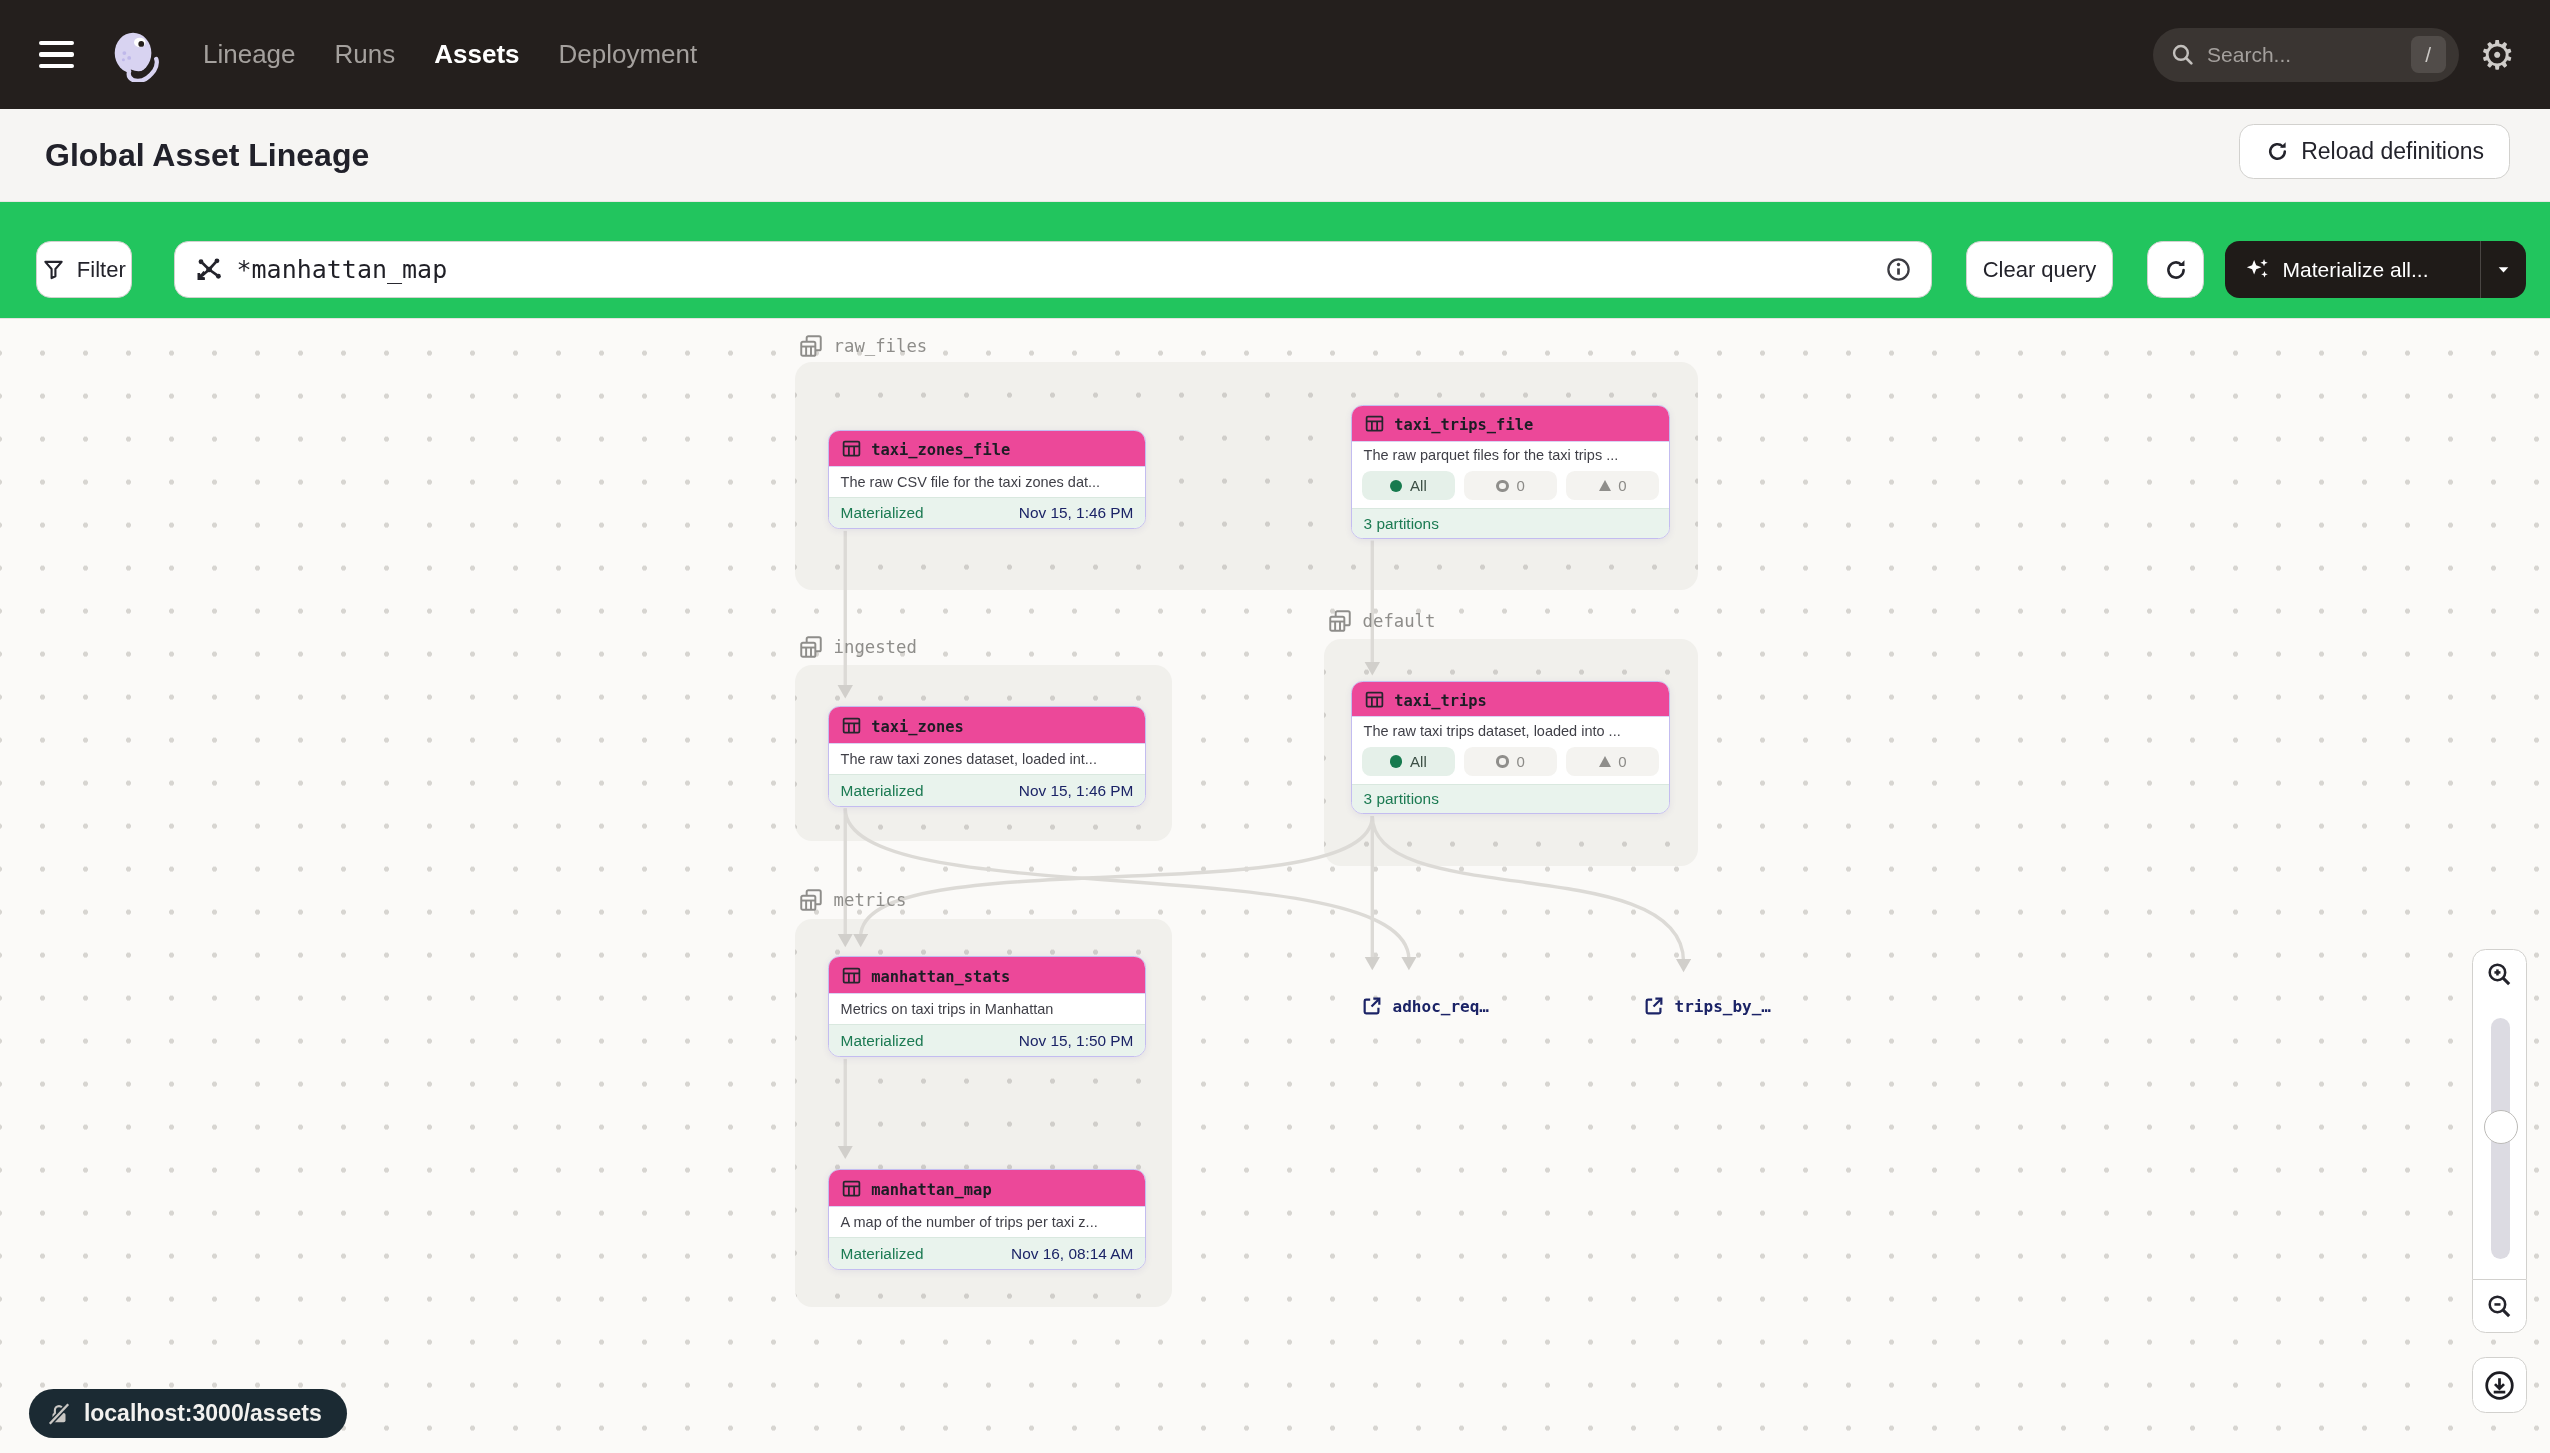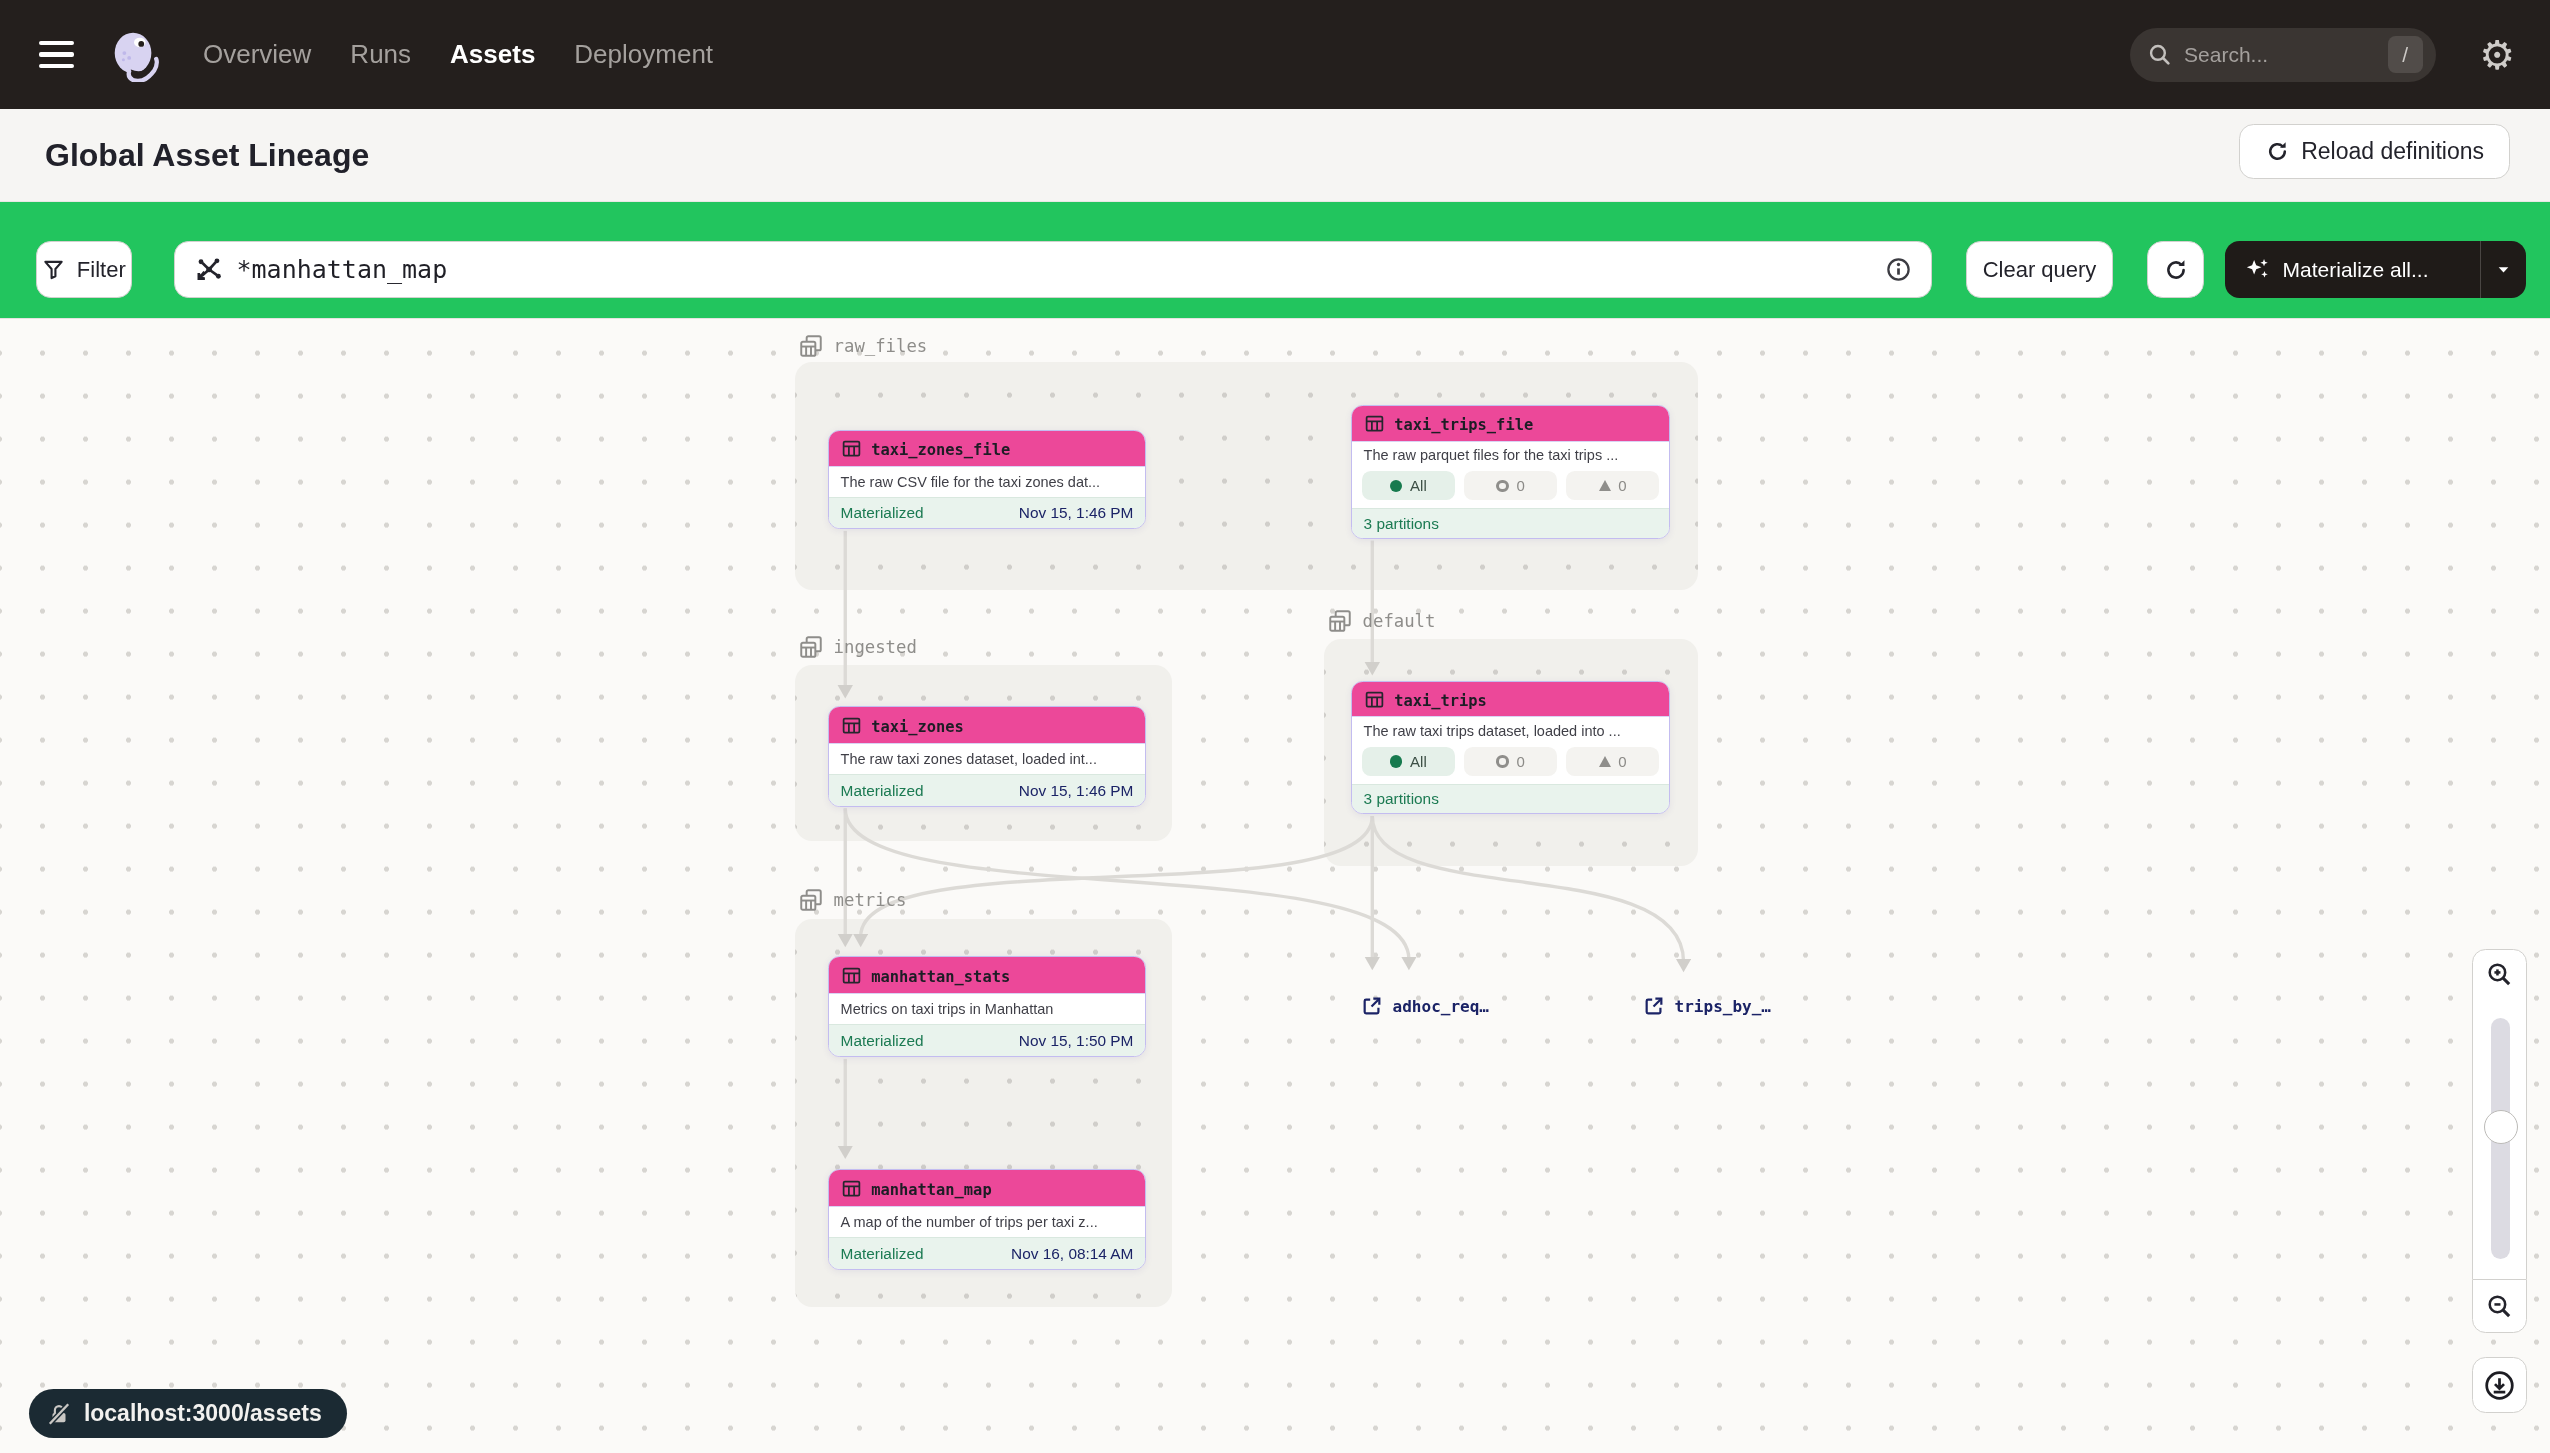--- a/index.html
+++ b/index.html
@@ -10,21 +10,21 @@
 
   
   .topbar { position:absolute; left:0; top:0; width:2550px; height:109px;
     background:#241f1d; display:flex; align-items:center; }
   .hamburger { margin-left:39px; width:35px; display:flex; flex-direction:column; gap:6.7px; cursor:pointer; }
   .hamburger i { display:block; height:4.8px; background:#fff; border-radius:1.9px; }
   .logo { margin-left:33px; width:54px; height:54px; }
   .nav { display:flex; align-items:center; gap:39px; margin-left:42px; }
   .nav-item { font-size:26px; color:#a4a09d; cursor:pointer; }
   .nav-item.active { color:#ffffff; font-weight:700; }
-  .topbar-right { margin-left:auto; display:flex; align-items:center; gap:43px; margin-right:35px; }
+  .topbar-right { margin-left:auto; display:flex; align-items:center; gap:20px; margin-right:35px; }
   .searchbox { width:306px; height:54px; background:#3a3532; border-radius:27px;
     display:flex; align-items:center; padding:0 13.5px 0 17.3px; }
   .searchbox input { flex:1; background:transparent; border:none; outline:none;
     color:#d8d5d2; font-size:21px; margin-left:11.6px; min-width:0; }
   .searchbox input::placeholder { color:#a4a09d; }
   .kbd { width:35px; height:37px; background:#514c49; border-radius:7.7px; color:#ccc9c6;
     font-size:21px; display:flex; align-items:center; justify-content:center; }
   .gearbtn { font-size:40px; color:#cfccc9; line-height:1; cursor:pointer; }
 
   
@@ -129,21 +129,21 @@
         <path d="M30 49 q13 3 19 -8" fill="none" stroke="#241f1d" stroke-width="3.4"></path>
         <path d="M23 45 q-2 6 4 9 q12 4 22 -10 q4 -7 2 -12" fill="none" stroke="#d8d3f1" stroke-width="4.4" stroke-linecap="round"></path>
         <ellipse cx="34" cy="15" rx="6" ry="5" fill="#fff"></ellipse>
         <circle cx="35.5" cy="16.5" r="3" fill="#241f1d"></circle>
         <circle cx="18" cy="26" r="2" fill="#bfb8ea"></circle>
         <circle cx="23" cy="31" r="2" fill="#bfb8ea"></circle>
         <circle cx="17" cy="33" r="1.6" fill="#bfb8ea"></circle>
       </svg>
     </div>
     <div class="nav">
-      <div class="nav-item">Overview</div>
+      <div class="nav-item">Lineage</div>
       <div class="nav-item">Runs</div>
       <div class="nav-item active">Assets</div>
       <div class="nav-item">Deployment</div>
     </div>
     <div class="topbar-right">
       <div class="searchbox">
         <span>
           <svg width="25" height="25" viewBox="0 0 24 24">
               <circle cx="10.5" cy="10.5" r="6.6" fill="none" stroke="#c3c0bd" stroke-width="2.3"></circle>
               <line x1="15.4" y1="15.4" x2="20.5" y2="20.5" stroke="#c3c0bd" stroke-width="2.6" stroke-linecap="round"></line>

